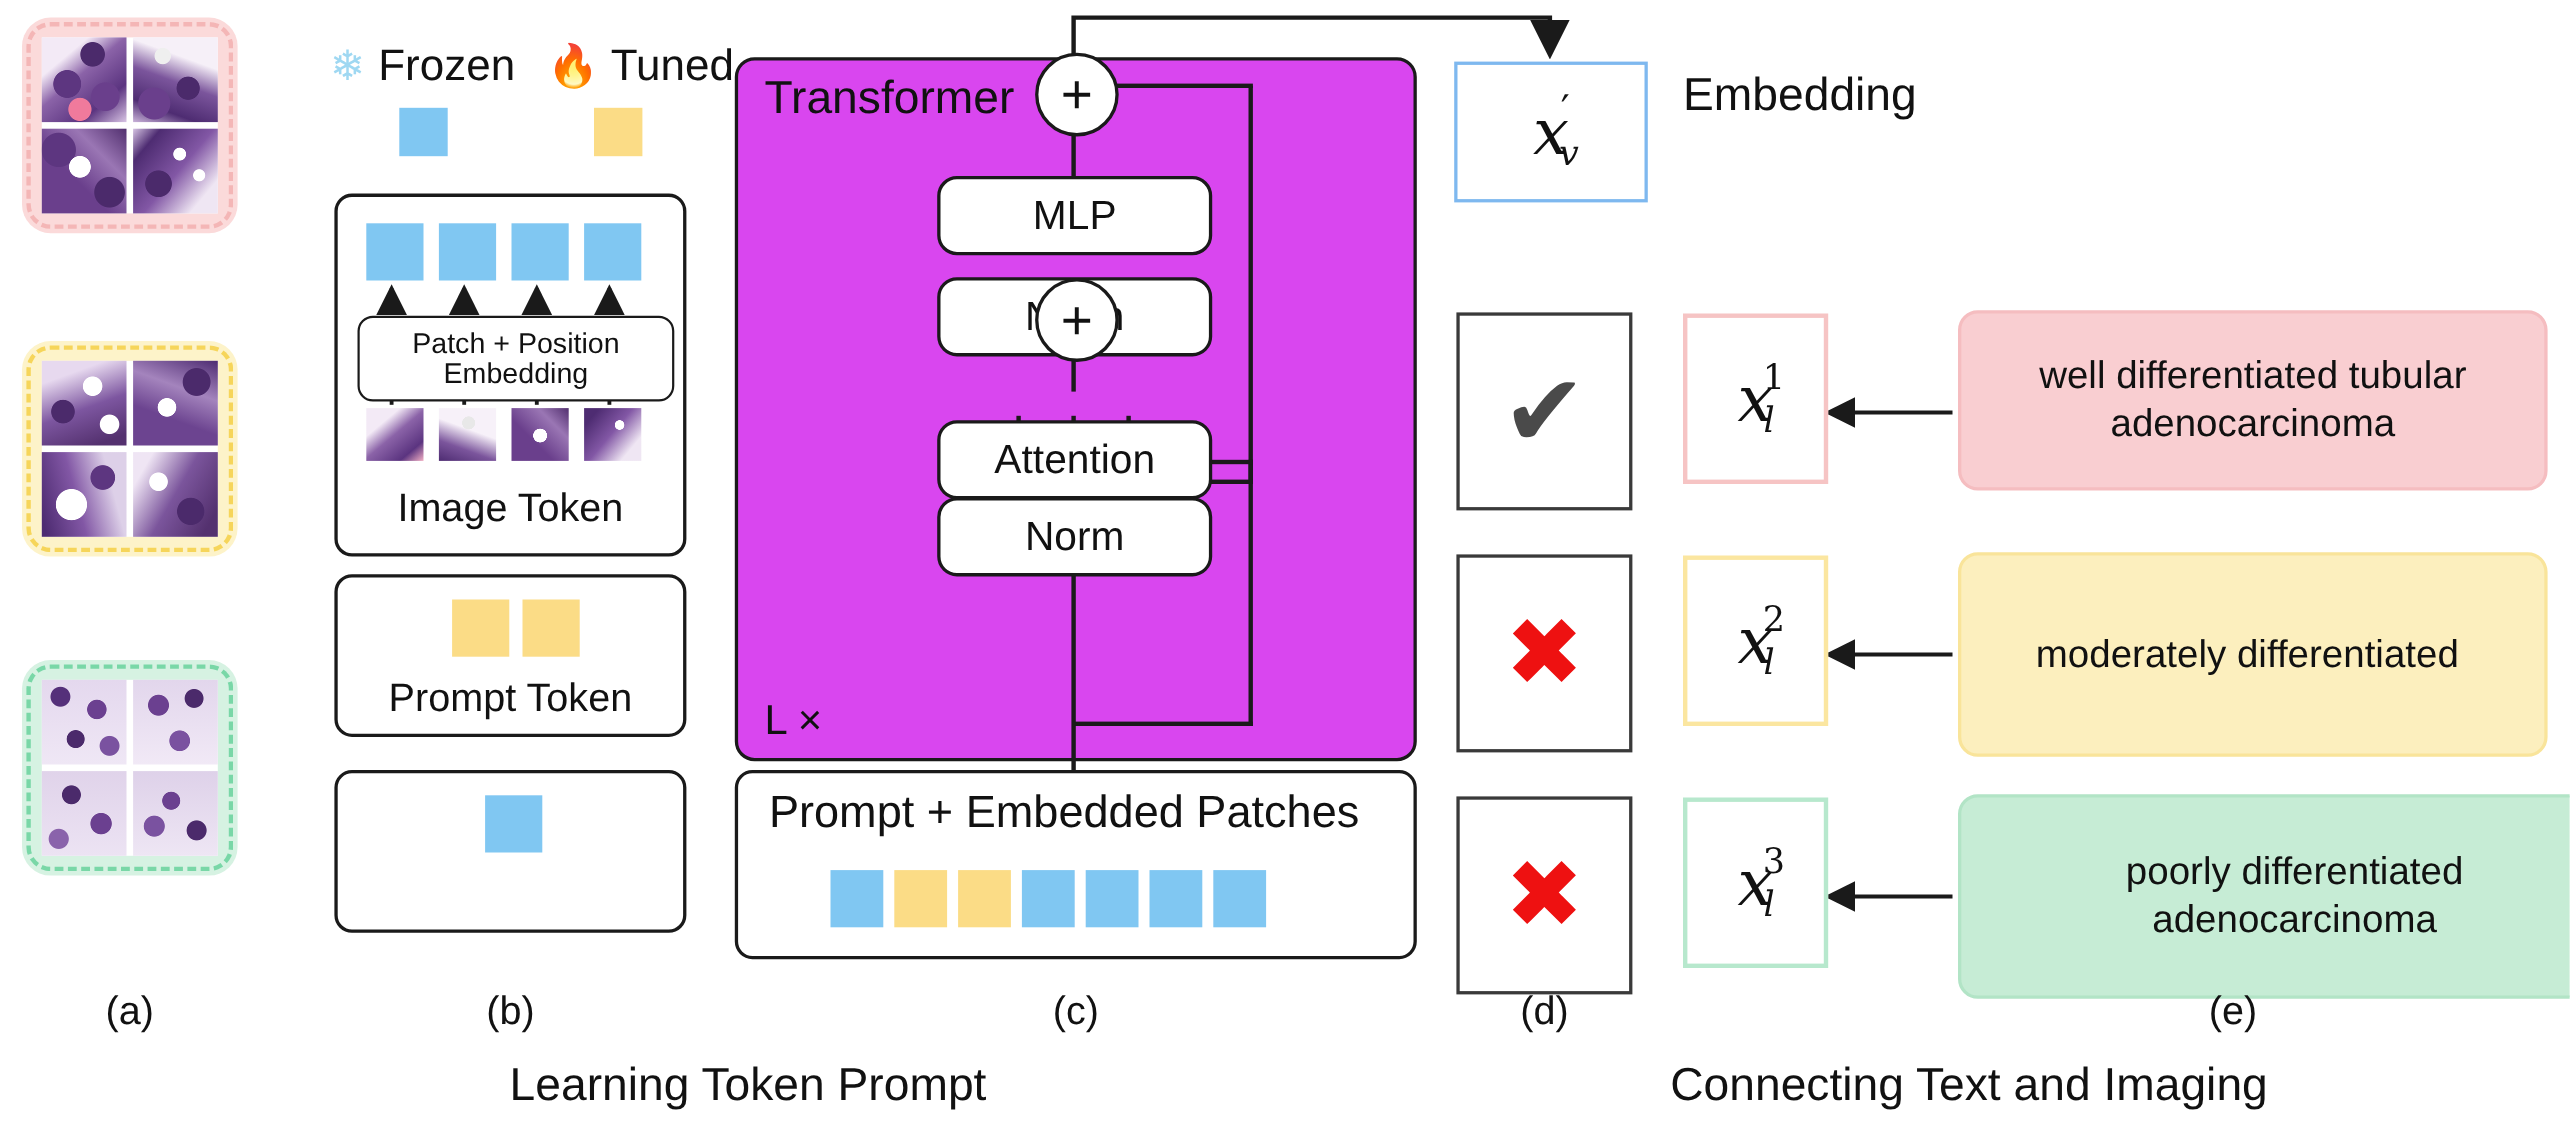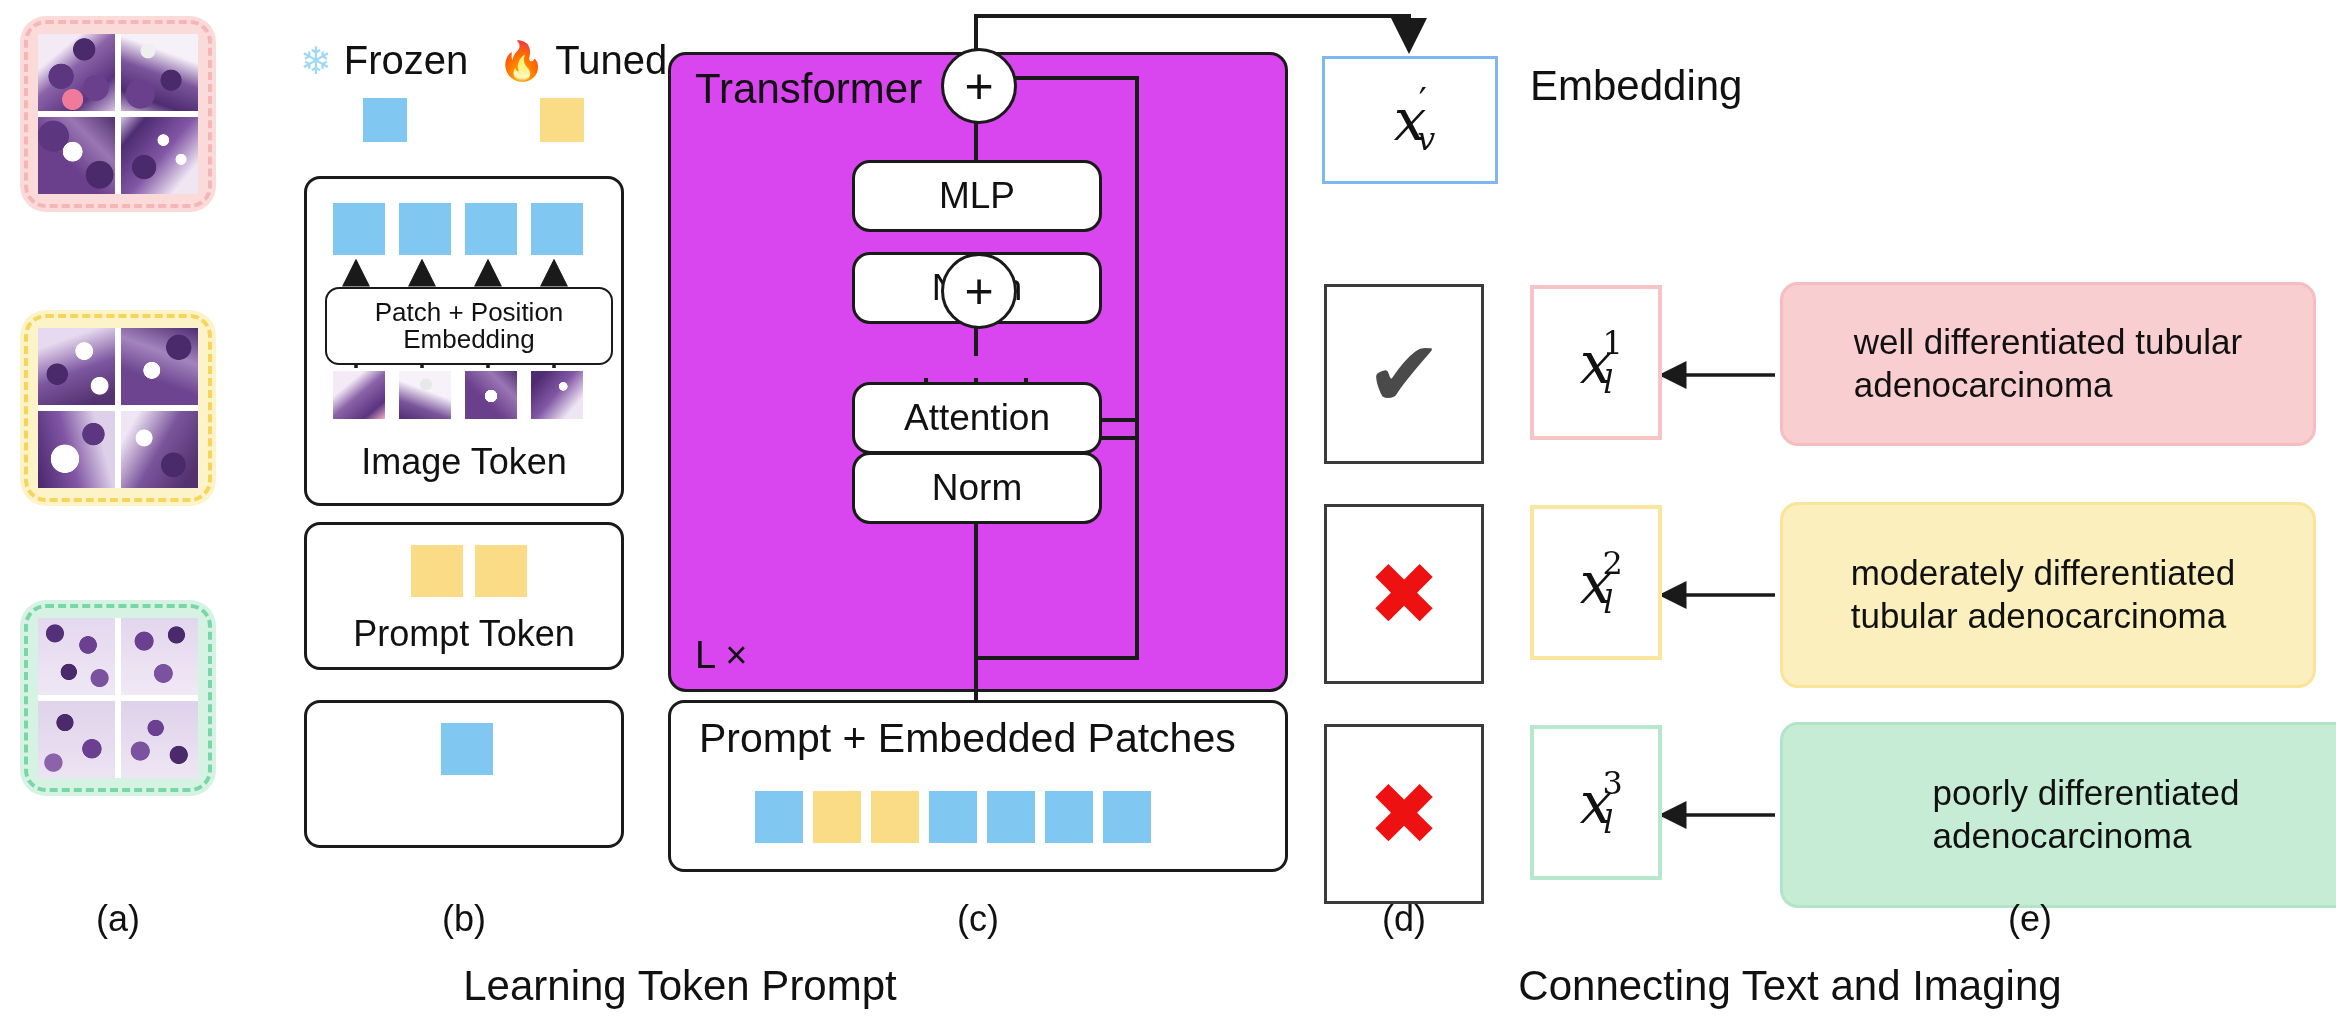--- a/index.html
+++ b/index.html
@@ -36,21 +36,21 @@
   .wire{position:absolute;background:#1a1a1a;}
 
   
   .sqbox{position:absolute;background:#fff;box-sizing:border-box;
          display:flex;align-items:center;justify-content:center;}
   .mark{position:absolute;box-sizing:border-box;background:#fff;
         border:3px solid #3a3a3a;display:flex;align-items:center;
         justify-content:center;}
   .pill{position:absolute;box-sizing:border-box;border-radius:18px;
         display:flex;align-items:center;justify-content:center;
-        text-align:left;line-height:1.22;font-size:35px;padding:0 22px;}
+        text-align:center;line-height:1.22;font-size:35px;padding:0 22px;}
 
   .mathx{font-family:"DejaVu Serif",serif;font-style:italic;font-size:58px;
          position:relative;display:inline-block;line-height:1;}
   .mathx sup{font-style:normal;font-size:0.55em;position:absolute;top:-0.18em;left:0.72em;}
   .mathx sub{font-style:italic;font-size:0.55em;position:absolute;bottom:-0.22em;left:0.74em;}
   .mathx .prime{font-style:normal;font-size:0.62em;position:absolute;top:-0.22em;left:0.70em;}
 
   .capsmall{position:absolute;font-size:36px;text-align:center;}
   .capbig{position:absolute;font-size:42px;text-align:center;}
 
@@ -309,21 +309,20 @@
 
 <div class="pill" style="left:1780px;top:282px;width:536px;height:164px;background:#f9ced1;border:3px solid #f5bdc0;">
   <div>
     <div>well differentiated tubular</div>
     <div>adenocarcinoma</div>
   </div>
 </div>
 <div class="pill" style="left:1780px;top:502px;width:536px;height:186px;background:#fcefbe;border:3px solid #f9e49a;padding-left:12px;">
   <div>
     <div>moderately differentiated</div>
-    <div>tubular adenocarcinoma</div>
   </div>
 </div>
 <div class="pill" style="left:1780px;top:722px;width:612px;height:186px;background:#c6ecd5;border:3px solid #b2e4c6;">
   <div>
     <div>poorly differentiated</div>
     <div>adenocarcinoma</div>
   </div>
 </div>
 
 <span class="capsmall" style="left:58px;top:898px;width:120px;">(a)</span>

